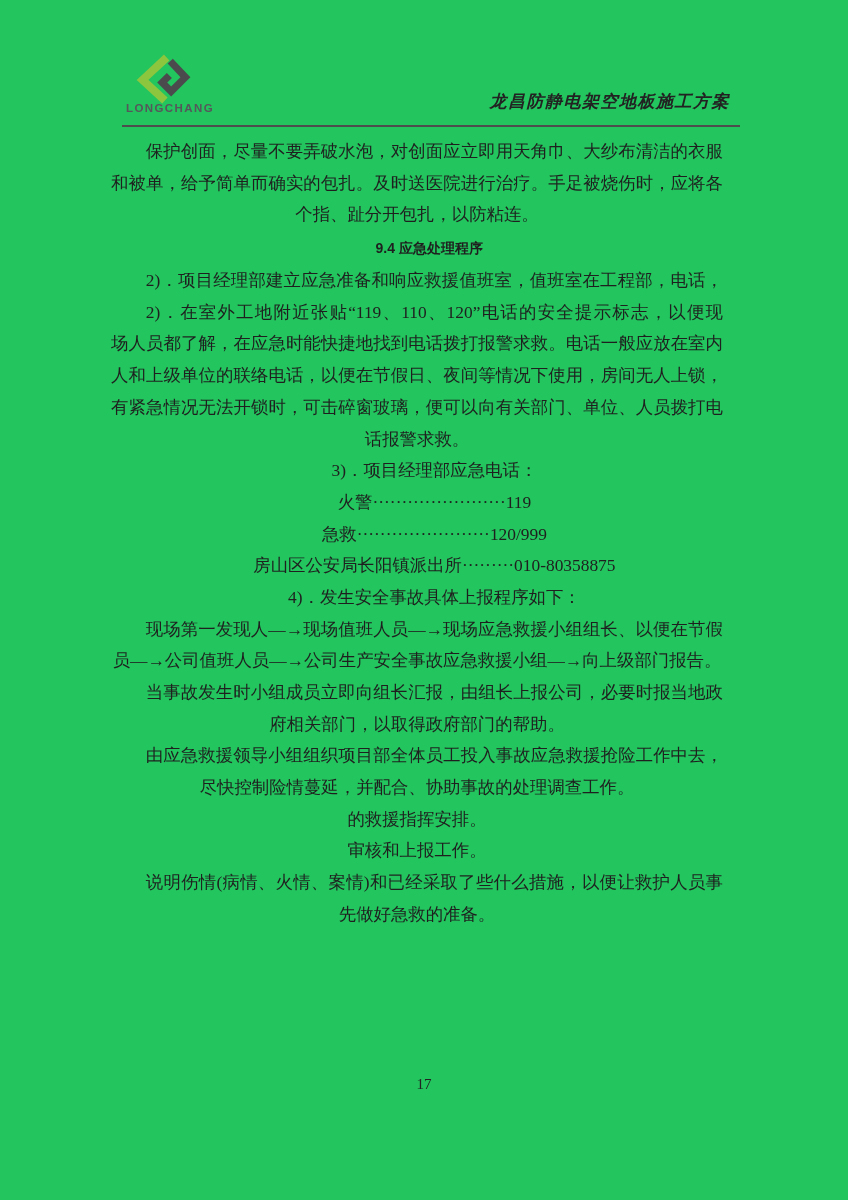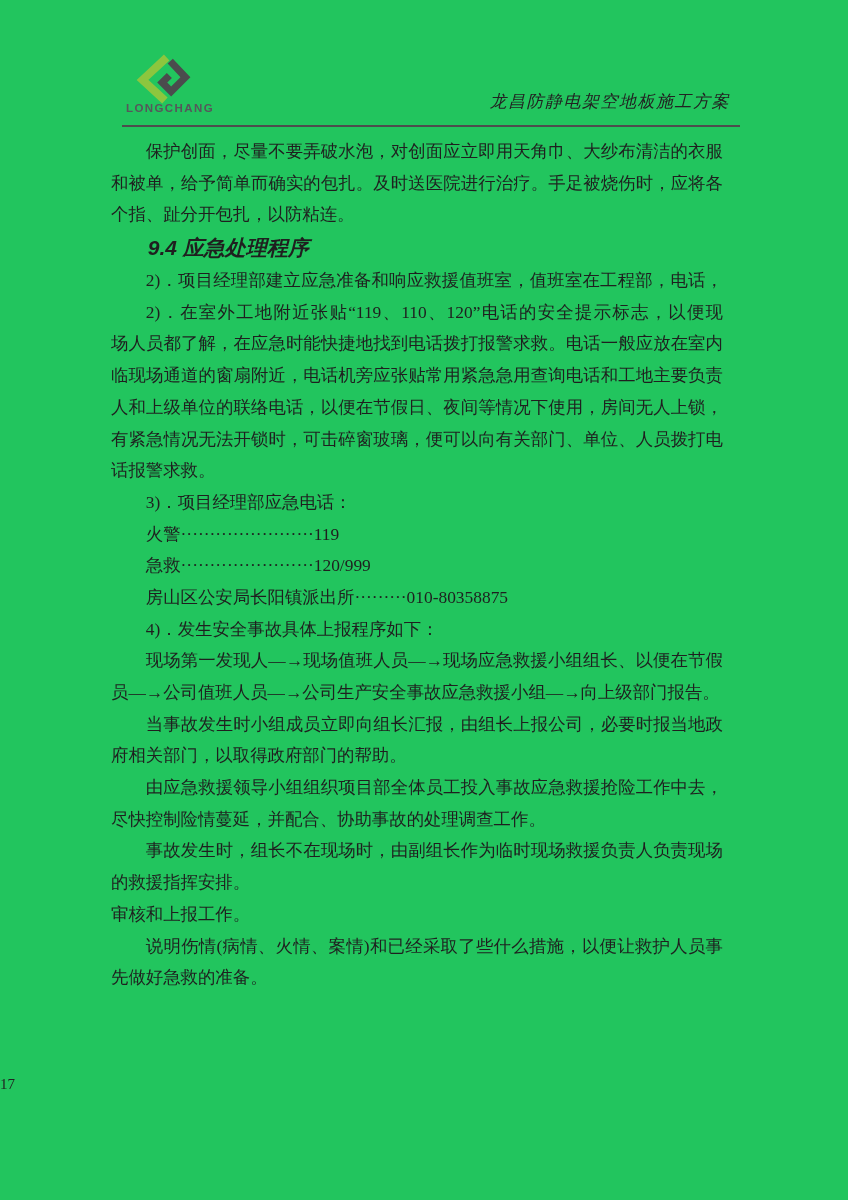--- a/index.html
+++ b/index.html
@@ -16,48 +16,48 @@
   .hdr-logo{position:absolute;left:126px;top:54px;width:110px;text-align:left;}
   .hdr-logo .mark{display:block;margin-left:10px;width:56px;height:50px;}
   .hdr-logo .brand{
     display:block;margin-top:-2px;
     font-family:"Liberation Sans","DejaVu Sans",sans-serif;
     font-weight:bold;font-size:11.5px;letter-spacing:1.4px;color:#56575b;
   }
   .hdr-title{
     position:absolute;right:118px;top:90px;
     font-family:"DejaVu Serif","Liberation Serif",serif;
-    font-style:italic;font-weight:normal;
+    font-style:italic;font-weight:bold;
     font-size:17px;letter-spacing:1.5px;color:#222;
   }
   .hdr-rule{
     position:absolute;left:122px;top:125px;
     width:618px;height:2px;background:#4d4d4d;
   }
   
   .col{
     position:absolute;left:111px;top:136px;width:612px;
     font-size:17.4px;
   }
   .ln{
     height:31.7px;line-height:31.7px;
     overflow:hidden;white-space:nowrap;
-    text-align:left;
+    text-align:center;
   }
   .ln.j{white-space:normal;text-align:justify;text-align-last:justify;}
   .ln.ind{text-indent:2em;}
   .ln.head{
     font-family:"Liberation Sans","DejaVu Sans",sans-serif;
-    font-weight:bold;font-size:21px;text-indent:1.75em;
-    height:34px;line-height:34px;font-style:italic;
+    font-weight:bold;font-size:14px;text-indent:1.75em;
+    height:34px;line-height:34px;
   }
   
   .footer{
     position:absolute;left:0;top:1076px;width:848px;
-    font-size:15px;color:#222;
+    text-align:center;font-size:15px;color:#222;
   }
 </style>
 </head>
 <body>
 
 <div class="page">
 
   <div class="hdr-logo">
     <svg class="mark" viewBox="0 0 60 56" xmlns="http://www.w3.org/2000/svg">
       <polyline points="33,4 6,29 31,52" fill="none" stroke="#8CC63E" stroke-width="9"></polyline>
@@ -69,36 +69,34 @@
   <div class="hdr-rule"></div>
 
   <div class="col">
     <div class="ln j ind">保护创面，尽量不要弄破水泡，对创面应立即用天角巾、大纱布清洁的衣服</div>
     <div class="ln j">和被单，给予简单而确实的包扎。及时送医院进行治疗。手足被烧伤时，应将各</div>
     <div class="ln">个指、趾分开包扎，以防粘连。</div>
     <div class="ln head">9.4 应急处理程序</div>
     <div class="ln j ind">2)．项目经理部建立应急准备和响应救援值班室，值班室在工程部，电话，</div>
     <div class="ln j ind">2)．在室外工地附近张贴“119、110、120”电话的安全提示标志，以便现</div>
     <div class="ln j">场人员都了解，在应急时能快捷地找到电话拨打报警求救。电话一般应放在室内</div>
-    <div class="ln j">临现场通道的窗扇附近，电话机旁应张贴常用紧急急用查询电话和工地主要负责</div>
     <div class="ln j">人和上级单位的联络电话，以便在节假日、夜间等情况下使用，房间无人上锁，</div>
     <div class="ln j">有紧急情况无法开锁时，可击碎窗玻璃，便可以向有关部门、单位、人员拨打电</div>
     <div class="ln">话报警求救。</div>
     <div class="ln ind">3)．项目经理部应急电话：</div>
     <div class="ln ind">火警·······················119</div>
     <div class="ln ind">急救·······················120/999</div>
     <div class="ln ind">房山区公安局长阳镇派出所·········010-80358875</div>
     <div class="ln ind">4)．发生安全事故具体上报程序如下：</div>
     <div class="ln j ind">现场第一发现人—→现场值班人员—→现场应急救援小组组长、以便在节假日</div>
     <div class="ln">员—→公司值班人员—→公司生产安全事故应急救援小组—→向上级部门报告。</div>
     <div class="ln j ind">当事故发生时小组成员立即向组长汇报，由组长上报公司，必要时报当地政</div>
     <div class="ln">府相关部门，以取得政府部门的帮助。</div>
     <div class="ln j ind">由应急救援领导小组组织项目部全体员工投入事故应急救援抢险工作中去，</div>
     <div class="ln">尽快控制险情蔓延，并配合、协助事故的处理调查工作。</div>
-    <div class="ln j ind">事故发生时，组长不在现场时，由副组长作为临时现场救援负责人负责现场</div>
     <div class="ln">的救援指挥安排。</div>
     <div class="ln">审核和上报工作。</div>
     <div class="ln j ind">说明伤情(病情、火情、案情)和已经采取了些什么措施，以便让救护人员事</div>
     <div class="ln">先做好急救的准备。</div>
   </div>
 
   <div class="footer">17</div>
 
 </div>
 

